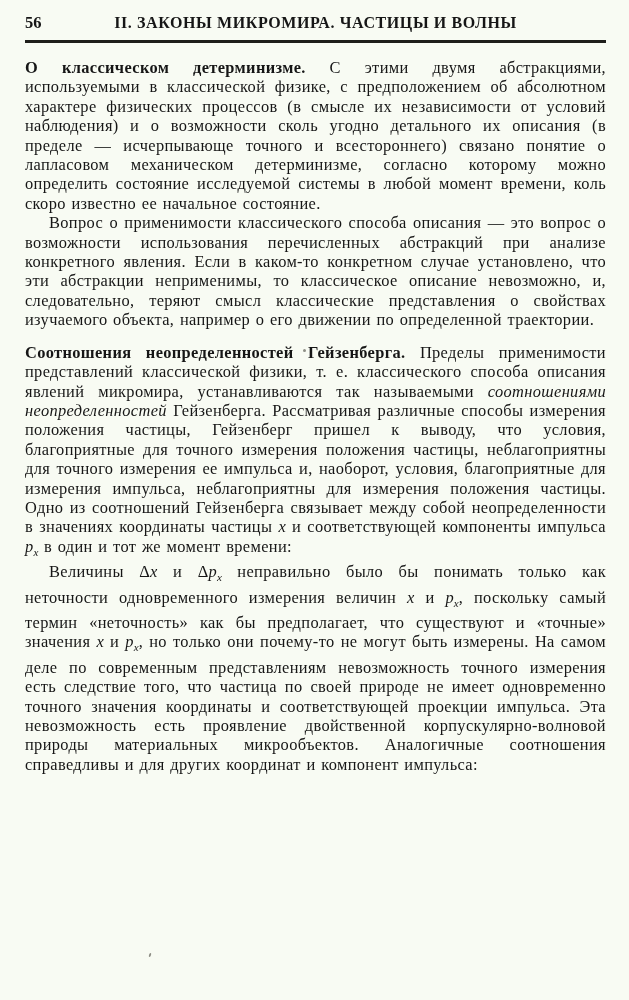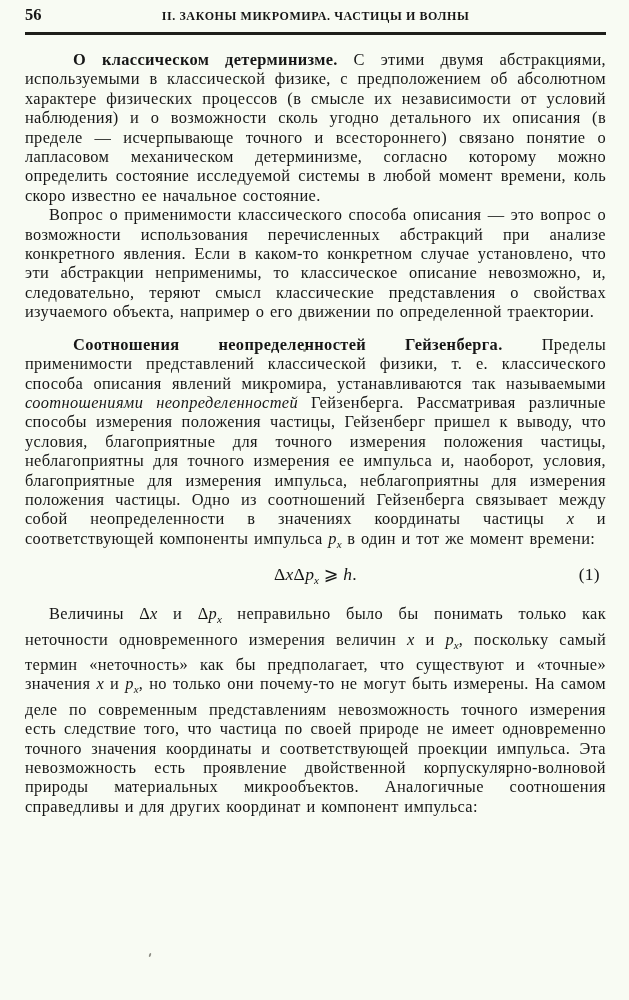--- a/index.html
+++ b/index.html
@@ -2,38 +2,38 @@
 <html lang="ru"><head>
 <meta charset="utf-8">
 <style>
   html, body { margin: 0; padding: 0; }
   body {
     width: 629px; height: 1000px; overflow: hidden;
     background: #f8fbf3;
     font-family: "Liberation Serif", serif;
     color: #161616;
   }
-  .page { position: relative; padding: 5px 23px 0 25px; }
+  .page { position: relative; padding: 13px 23px 0 25px; }
   .header {
     display: grid; grid-template-columns: 55px 1fr 55px;
     align-items: baseline; font-weight: bold;
   }
   .page-num { font-size: 16.5px; }
-  .running-title { text-align: center; font-size: 12px; letter-spacing: 0.6px; white-space: nowrap; }
+  .running-title { text-align: center; font-size: 16px; letter-spacing: 0.6px; white-space: nowrap; }
   .rule { border: 0; border-top: 3px solid #1e1e1a; margin: 7px 0 0 0; }
   .body-text { margin-top: 15px; }
   .para {
     text-align: justify; hyphens: auto;
     font-size: 16.4px; line-height: 19.4px;
     letter-spacing: 0.35px; word-spacing: 1.2px;
     margin: 0;
   }
   .para.indent { text-indent: 24px; }
   .para.section { margin-top: 13px; }
-  .b { font-weight: bold; margin-left: 48px; }
+  .b { font-weight: bold; }
   .i { font-style: italic; }
   .mv { font-style: italic; letter-spacing: 0.2px; }
   .msub { font-style: italic; font-size: 11px; vertical-align: -4px; letter-spacing: 0; }
   .dl { font-style: normal; }
   .rel { font-style: normal; }
   .formula {
     position: relative; text-align: center;
     font-size: 17.5px; line-height: 22px;
     margin: 9px 0 13px 0; letter-spacing: 0.3px;
   }
@@ -50,18 +50,17 @@
   <div class="header">
     <span class="page-num">56</span>
     <span class="running-title">II. ЗАКОНЫ МИКРОМИРА. ЧАСТИЦЫ И ВОЛНЫ</span>
     <span></span>
   </div>
   <hr class="rule">
   <div class="body-text">
       <div class="para"><span class="b">О классическом детерминизме. </span><span>С этими двумя абстракциями, используемыми в классической физике, с предположением об абсолютном характере физических процессов (в смысле их независимости от условий наблюдения) и о возможности сколь угодно детального их описания (в пределе — исчерпывающе точного и всестороннего) связано понятие о лапласовом механическом детерминизме, согласно которому можно определить состояние исследуемой системы в любой момент времени, коль скоро известно ее начальное состояние.</span></div>
       <div class="para indent"><span>Вопрос о применимости классического способа описания — это вопрос о возможности использования перечисленных абстракций при анализе конкретного явления. Если в каком-то конкретном случае установлено, что эти абстракции неприменимы, то классическое описание невозможно, и, следовательно, теряют смысл классические представления о свойствах изучаемого объекта, например о его движении по определенной траектории.</span></div>
       <div class="para section"><span class="b">Соотношения неопределенностей Гейзенберга. </span><span>Пределы применимости представлений классической физики, т. е. классического способа описания явлений микромира, устанавливаются так называемыми </span><span class="i">соотношениями неопределенностей</span><span> Гейзенберга. Рассматривая различные способы измерения положения частицы, Гейзенберг пришел к выводу, что условия, благоприятные для точного измерения положения частицы, неблагоприятны для точного измерения ее импульса и, наоборот, условия, благоприятные для измерения импульса, неблагоприятны для измерения положения частицы. Одно из соотношений Гейзенберга связывает между собой неопределенности в значениях координаты частицы </span><span class="mv">x</span><span> и соответствующей компоненты импульса </span><span class="mv">p</span><span class="msub">x</span><span> в один и тот же момент времени:</span></div>
-      <div class="formula"><span><span class="dl">Δ</span><span class="mv">x</span><span class="dl">Δ</span><span class="mv">p</span><span class="msub">x</span><span class="rel"> ⩾ </span><span class="mv">h</span><span>.</span></span><span class="f-num">(1)</span></div>
       <div class="para indent"><span>Величины </span><span class="dl">Δ</span><span class="mv">x</span><span> и </span><span class="dl">Δ</span><span class="mv">p</span><span class="msub">x</span><span> неправильно было бы понимать только как неточности одновременного измерения величин </span><span class="mv">x</span><span> и </span><span class="mv">p</span><span class="msub">x</span><span>, поскольку самый термин «неточность» как бы предполагает, что существуют и «точные» значения </span><span class="mv">x</span><span> и </span><span class="mv">p</span><span class="msub">x</span><span>, но только они почему-то не могут быть измерены. На самом деле по современным представлениям невозможность точного измерения есть следствие того, что частица по своей природе не имеет одновременно точного значения координаты и соответствующей проекции импульса. Эта невозможность есть проявление двойственной корпускулярно-волновой природы материальных микрообъектов. Аналогичные соотношения справедливы и для других координат и компонент импульса:</span></div>
     </div>
   <div class="speck s1"></div>
   <div class="speck s2"></div>
 </div>
 
 </body></html>

